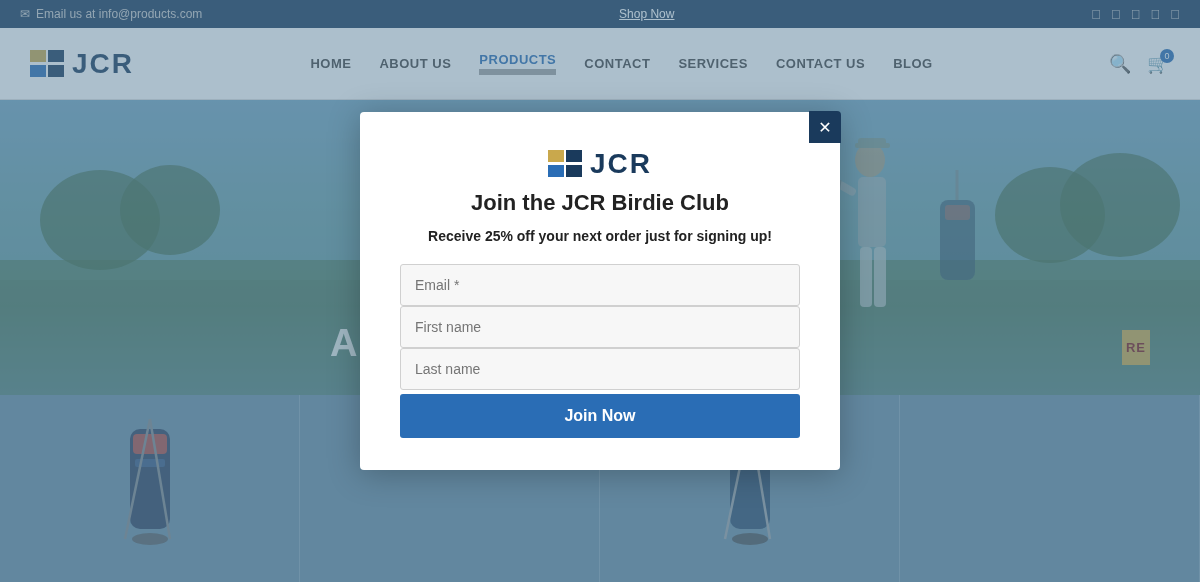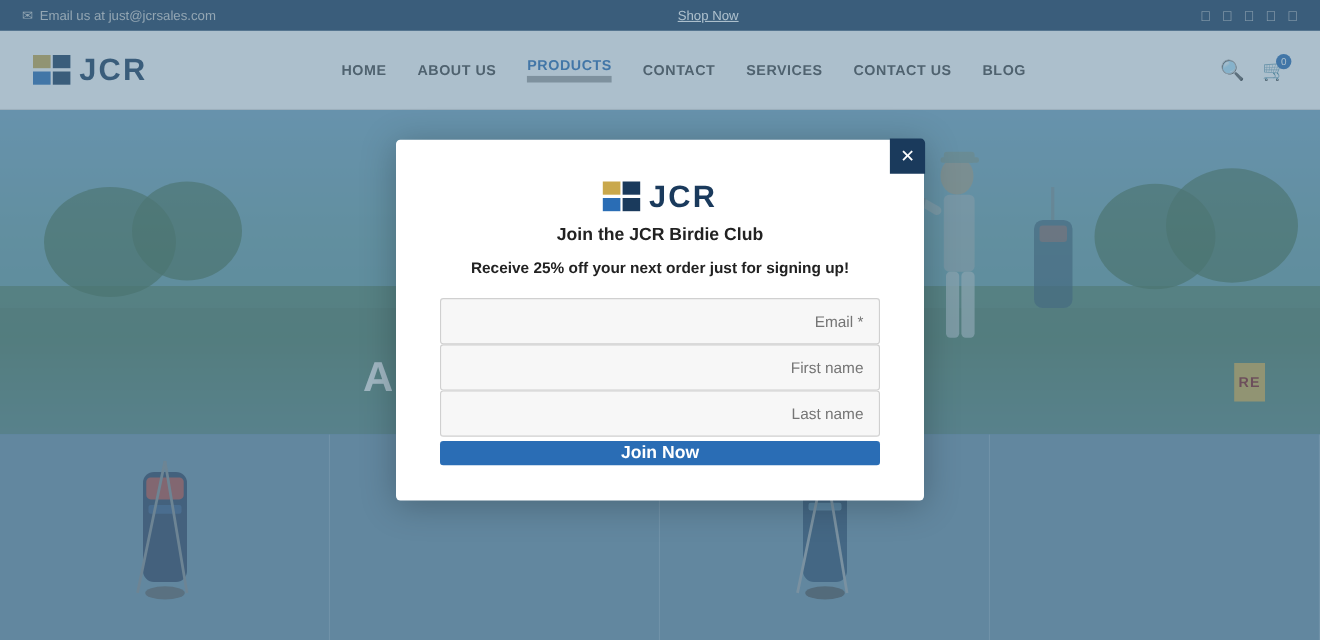--- a/index.html
+++ b/index.html
@@ -142,60 +142,59 @@
       cursor: pointer;
       display: flex;
       align-items: center;
       justify-content: center;
       border-radius: 0 4px 0 0;
     }
     .modal-logo { display: flex; align-items: center; justify-content: center; gap: 6px; margin-bottom: 10px; }
     .modal-logo-squares { display: flex; flex-wrap: wrap; width: 36px; height: 28px; gap: 2px; }
     .modal-logo-text { font-size: 28px; font-weight: bold; color: #1a3a5c; letter-spacing: 2px; }
 
-    .modal-title { font-size: 16px; color: #222; margin-bottom: 12px; }
+    .modal-title { font-size: 22px; color: #222; margin-bottom: 12px; }
     .modal-desc { font-size: 14px; color: #555; line-height: 1.5; margin-bottom: 6px; }
     .modal-offer { font-size: 14px; font-weight: bold; color: #222; margin-bottom: 20px; }
 
     .modal-input {
       width: 100%;
       padding: 12px 14px;
       margin-bottom: 0;
       border: 1px solid #d0d0d0;
       border-radius: 3px;
       font-size: 14px;
       color: #888;
       background: #f7f7f7;
       outline: none;
-      text-align: right;
     }
 
     .modal-btn {
       width: 100%;
-      padding: 2px;
+      padding: 13px;
       background: #2a6db5;
       color: #fff;
       border: none;
       border-radius: 3px;
       font-size: 16px;
       font-weight: bold;
       cursor: pointer;
       margin-top: 4px;
     }
 
     
     .bag-svg { opacity: 0.75; }
   </style>
 </head>
 <body>
 
 <div class="top-bar">
   <div class="top-bar-left">
     <span>✉</span>
-    <span>Email us at just@jcrsales.com</span>
+    <span>Email us at info@products.com</span>
   </div>
   <div class="top-bar-center">
     <a>Shop Now</a>
   </div>
   <div class="top-bar-right">
     <span></span>
     <span></span>
     <span></span>
     <span></span>
     <span></span>

